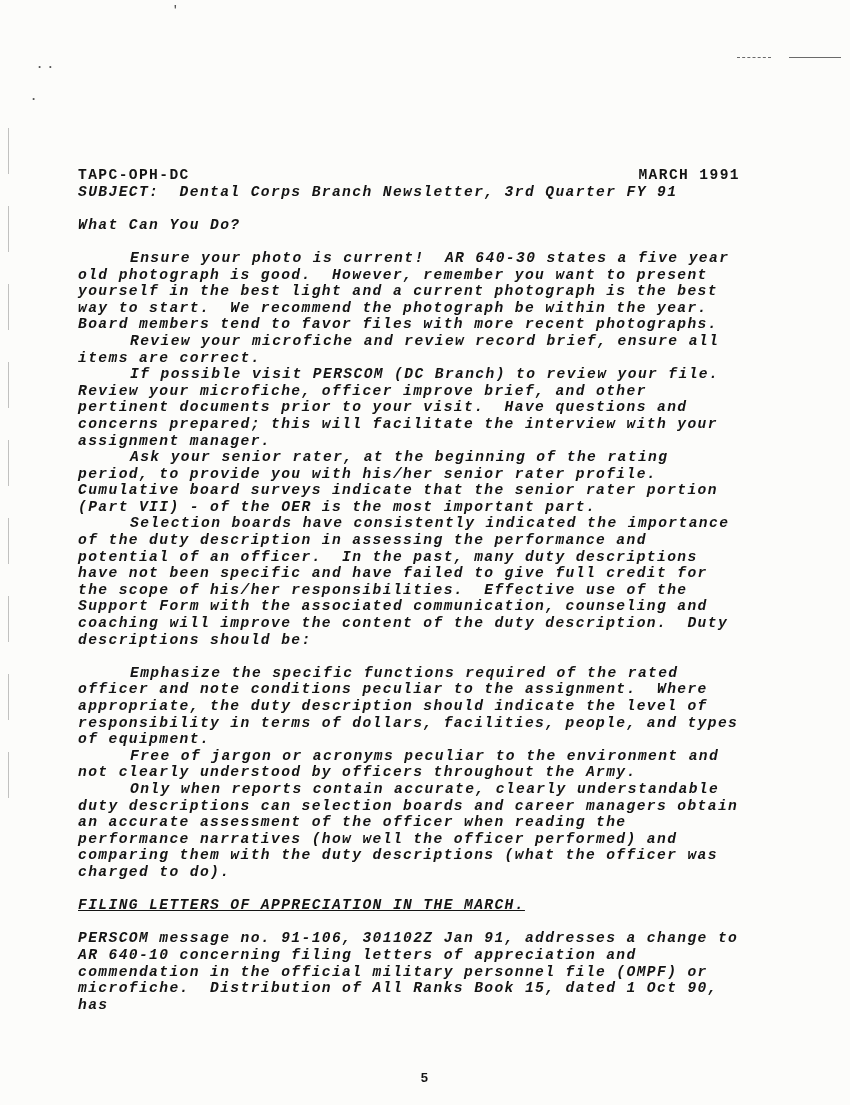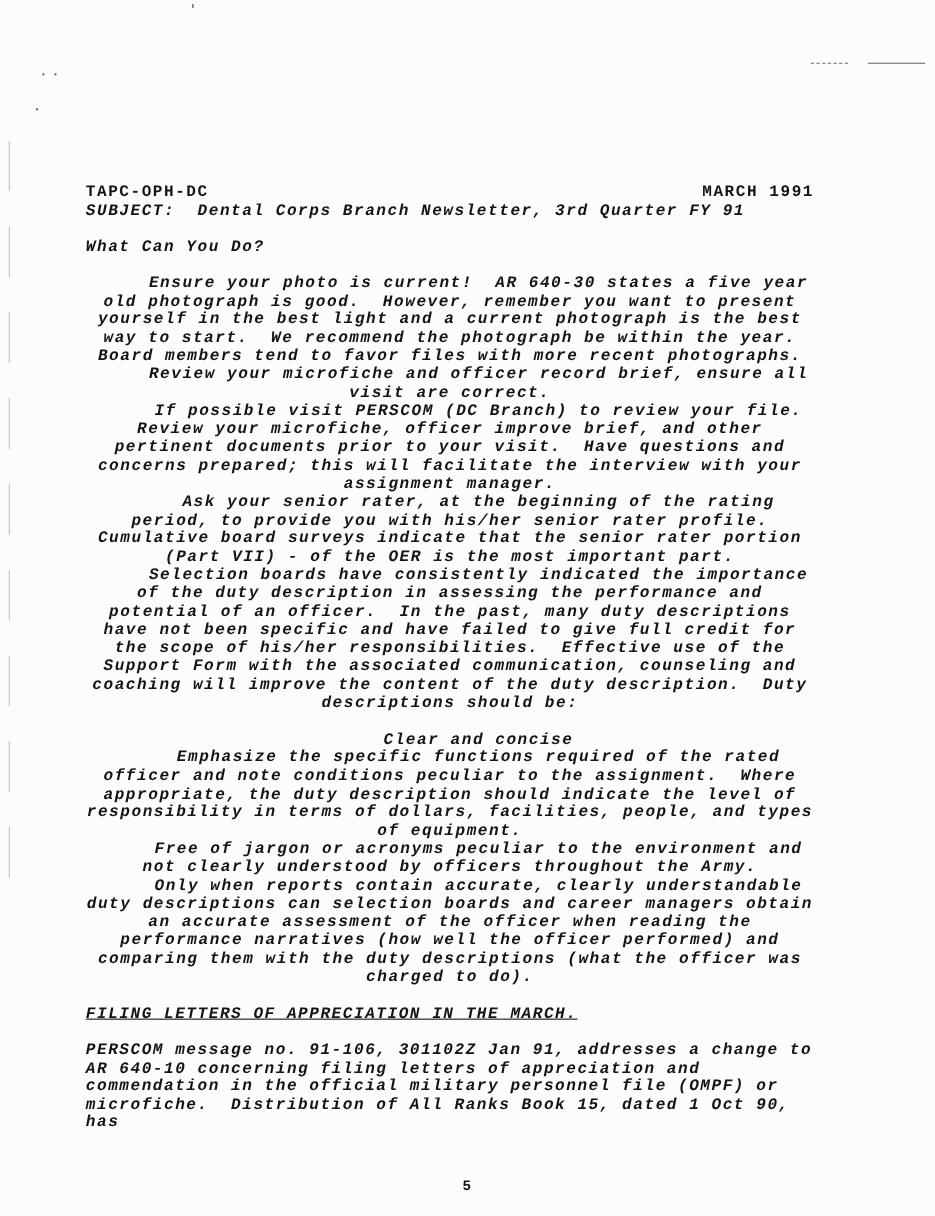--- a/index.html
+++ b/index.html
@@ -21,21 +21,21 @@
     letter-spacing: 1.4px;
     line-height: 16.6px;
   }
   .content {
     position: absolute;
     left: 78px;
     top: 167px;
     width: 662px;
   }
   .content p { margin: 0; white-space: pre-wrap; font-style: italic; }
-  .indent { text-indent: 52px; text-align: center; }
+  .indent { text-indent: 52px; }
   .gap { height: 16.6px; }
   .header-row {
     display: flex;
     justify-content: space-between;
     white-space: pre-wrap;
     text-align: right;
   }
   .underline { text-decoration: underline; }
   .page-number {
     position: absolute;
@@ -84,28 +84,27 @@
     </div>
     <p>SUBJECT:  Dental Corps Branch Newsletter, 3rd Quarter FY 91</p>
 
     <div class="gap"></div>
 
     <p>What Can You Do?</p>
 
     <div class="gap"></div>
 
     <p class="indent">Ensure your photo is current!  AR 640-30 states a five year old photograph is good.  However, remember you want to present yourself in the best light and a current photograph is the best way to start.  We recommend the photograph be within the year.  Board members tend to favor files with more recent photographs.</p>
-    <p class="indent">Review your microfiche and officer record brief, ensure all visit are correct.</p>
+    <p class="indent">Review your microfiche and review record brief, ensure all items are correct.</p>
     <p class="indent">If possible visit PERSCOM (DC Branch) to review your file. Review your microfiche, officer improve brief, and other pertinent documents prior to your visit.  Have questions and concerns prepared; this will facilitate the interview with your assignment manager.</p>
     <p class="indent">Ask your senior rater, at the beginning of the rating period, to provide you with his/her senior rater profile.  Cumulative board surveys indicate that the senior rater portion (Part VII) - of the OER is the most important part.</p>
     <p class="indent">Selection boards have consistently indicated the importance of the duty description in assessing the performance and potential of an officer.  In the past, many duty descriptions have not been specific and have failed to give full credit for the scope of his/her responsibilities.  Effective use of the Support Form with the associated communication, counseling and coaching will improve the content of the duty description.  Duty descriptions should be:</p>
 
     <div class="gap"></div>
 
-    <p class="indent">Clear and concise</p>
     <p class="indent">Emphasize the specific functions required of the rated officer and note conditions peculiar to the assignment.  Where appropriate, the duty description should indicate the level of responsibility in terms of dollars, facilities, people, and types of equipment.</p>
     <p class="indent">Free of jargon or acronyms peculiar to the environment and not clearly understood by officers throughout the Army.</p>
     <p class="indent">Only when reports contain accurate, clearly understandable duty descriptions can selection boards and career managers obtain an accurate assessment of the officer when reading the performance narratives (how well the officer performed) and comparing them with the duty descriptions (what the officer was charged to do).</p>
 
     <div class="gap"></div>
 
     <p class="underline">FILING LETTERS OF APPRECIATION IN THE MARCH.</p>
 
     <div class="gap"></div>
 

